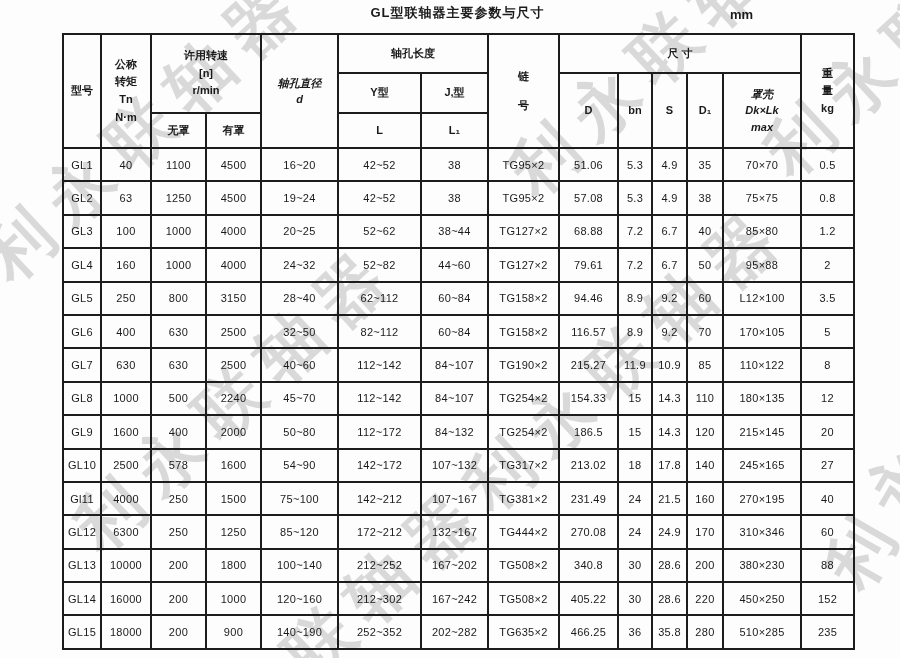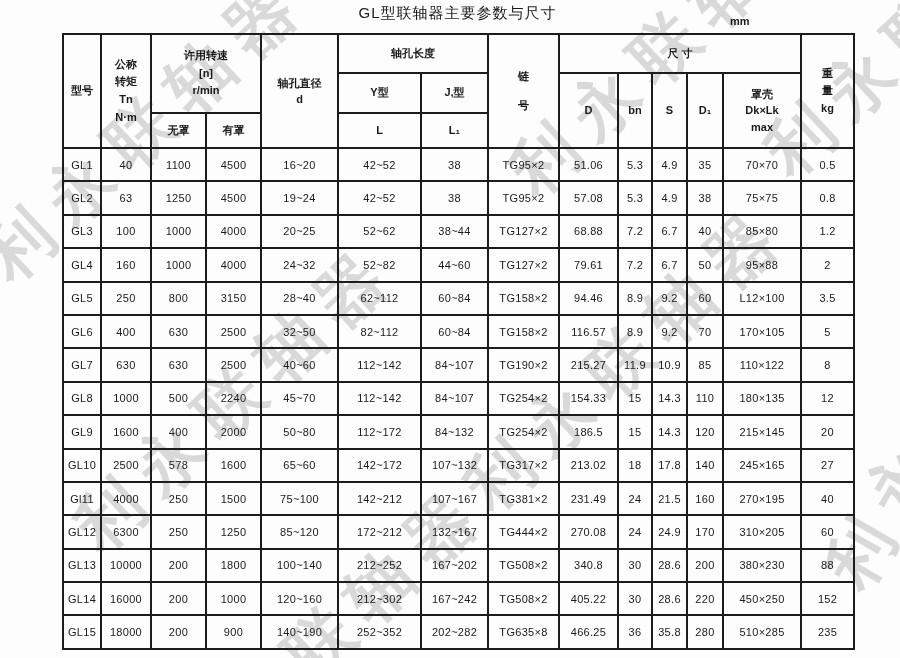--- a/index.html
+++ b/index.html
@@ -20,28 +20,27 @@
     letter-spacing:16px;
     white-space:nowrap;
     transform-origin:0 0;
     pointer-events:none;
     z-index:1;
   }
   
   .title {
     position:absolute; left:62px; top:4px; width:791px;
     text-align:center;
-    font-size:15px; font-weight:normal; letter-spacing:1px;
+    font-size:13px; font-weight:bold; letter-spacing:1px;
     z-index:3;
   }
   .unit {
     position:absolute; left:730px; top:7px;
-    font-size:11px; font-weight:bold;
+    font-size:13px; font-weight:bold;
     z-index:3;
-    margin-top:8px;
   }
   
   table.spec {
     position:absolute; left:62px; top:33px;
     width:791px; height:617px;
     border-collapse:collapse; table-layout:fixed;
     z-index:2;
     background:transparent;
   }
   .spec th, .spec td {
@@ -54,21 +53,21 @@
   .spec thead th {
     font-size:11px;
     font-weight:bold;
     white-space:pre-line;
     line-height:1.6;
   }
   .spec thead tr.h1 { height:39px; }
   .spec thead tr.h2 { height:40px; }
   .spec thead tr.h3 { height:35px; }
   .spec thead th.sp2  { line-height:2.6; }
-  .spec thead th.sp15 { line-height:1.5; }
+  .spec thead th.sp15 { line-height:1.5;font-style:italic; }
   .spec tbody td {
     font-size:11px;
     font-weight:normal;
     letter-spacing:0.3px;
   }
 </style>
 </head>
 <body>
 
 <div class="page">
@@ -285,21 +284,21 @@
           <td>14.3</td>
           <td>120</td>
           <td>215×145</td>
           <td>20</td>
         </tr>
         <tr>
           <td>GL10</td>
           <td>2500</td>
           <td>578</td>
           <td>1600</td>
-          <td>65~60</td>
+          <td>54~90</td>
           <td>142~172</td>
           <td>107~132</td>
           <td>TG317×2</td>
           <td>213.02</td>
           <td>18</td>
           <td>17.8</td>
           <td>140</td>
           <td>245×165</td>
           <td>27</td>
         </tr>
@@ -325,21 +324,21 @@
           <td>250</td>
           <td>1250</td>
           <td>85~120</td>
           <td>172~212</td>
           <td>132~167</td>
           <td>TG444×2</td>
           <td>270.08</td>
           <td>24</td>
           <td>24.9</td>
           <td>170</td>
-          <td>310×205</td>
+          <td>310×346</td>
           <td>60</td>
         </tr>
         <tr>
           <td>GL13</td>
           <td>10000</td>
           <td>200</td>
           <td>1800</td>
           <td>100~140</td>
           <td>212~252</td>
           <td>167~202</td>
@@ -368,21 +367,21 @@
           <td>152</td>
         </tr>
         <tr>
           <td>GL15</td>
           <td>18000</td>
           <td>200</td>
           <td>900</td>
           <td>140~190</td>
           <td>252~352</td>
           <td>202~282</td>
-          <td>TG635×8</td>
+          <td>TG635×2</td>
           <td>466.25</td>
           <td>36</td>
           <td>35.8</td>
           <td>280</td>
           <td>510×285</td>
           <td>235</td>
         </tr>
       </tbody>
   </table>
 

